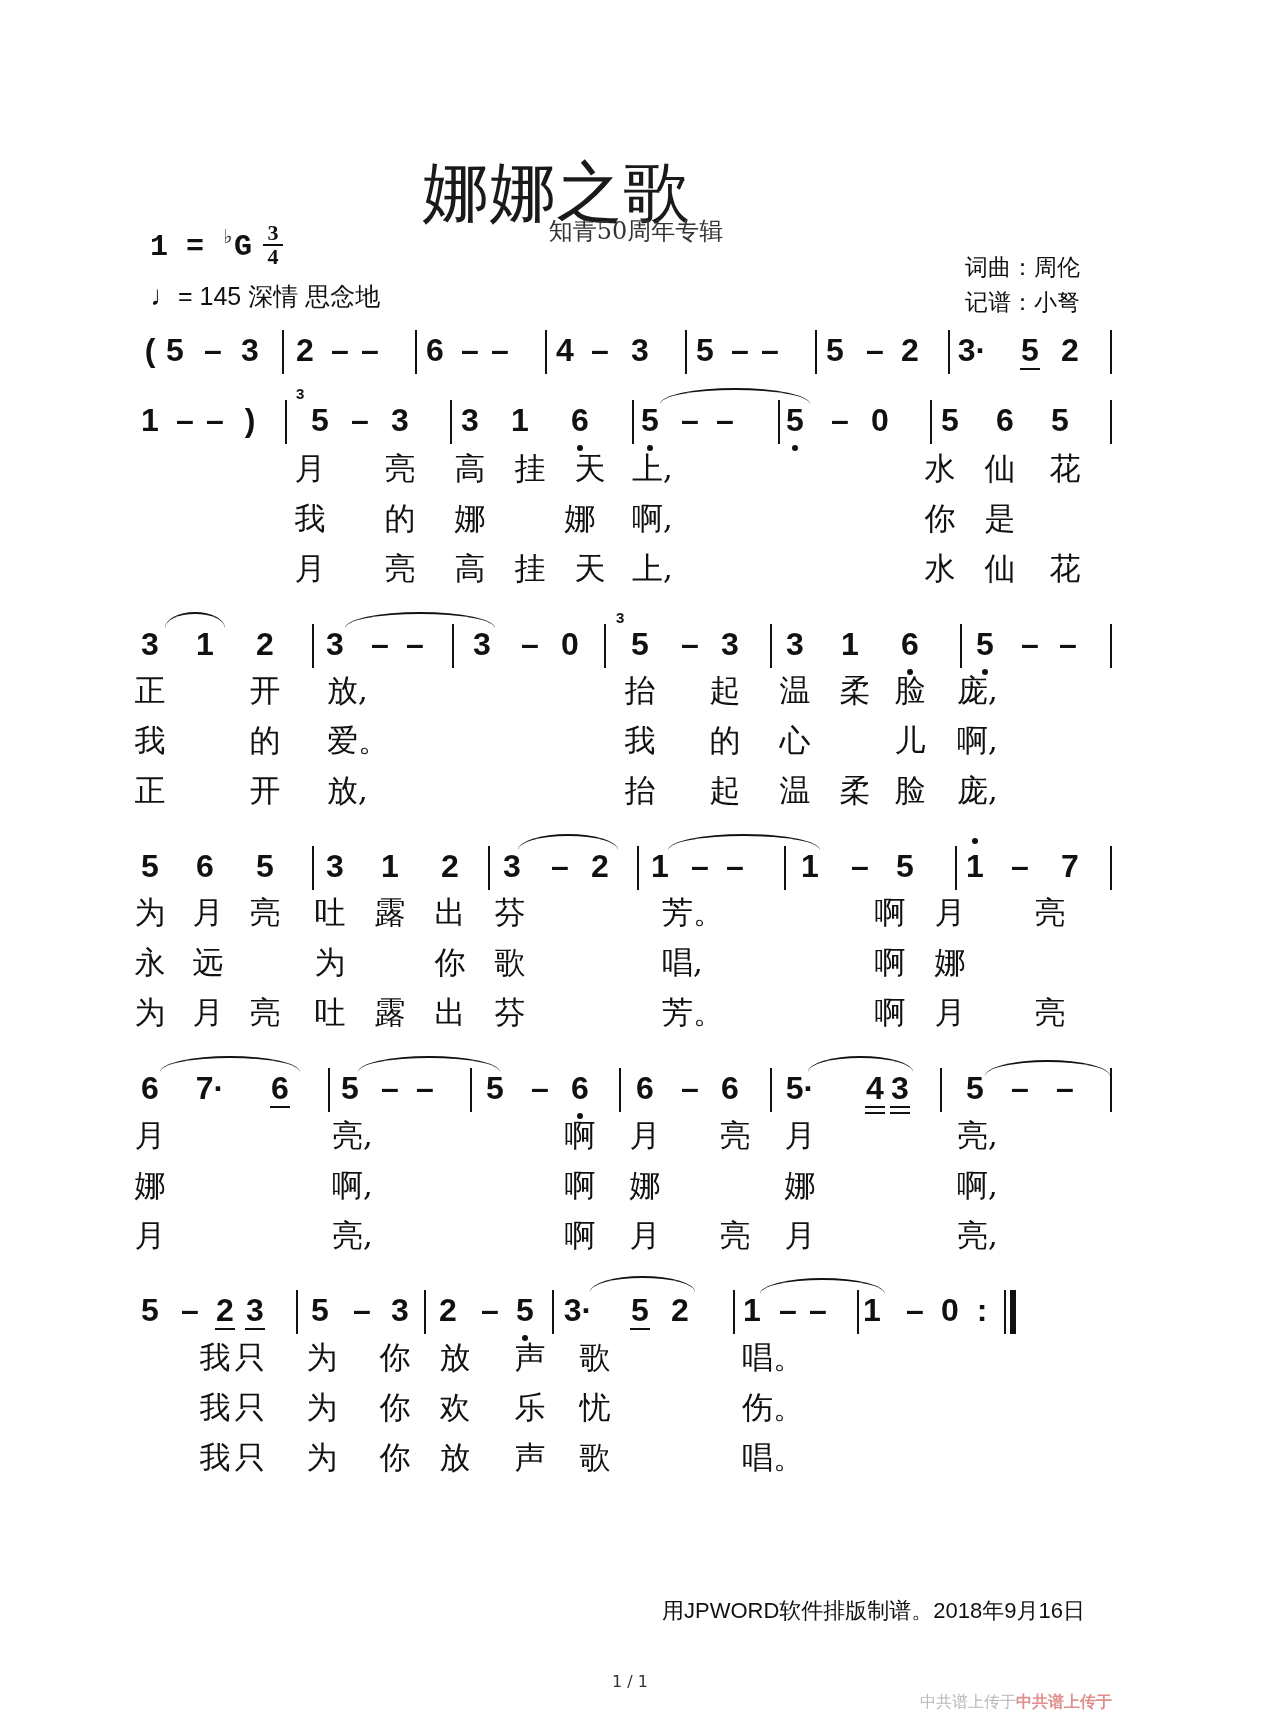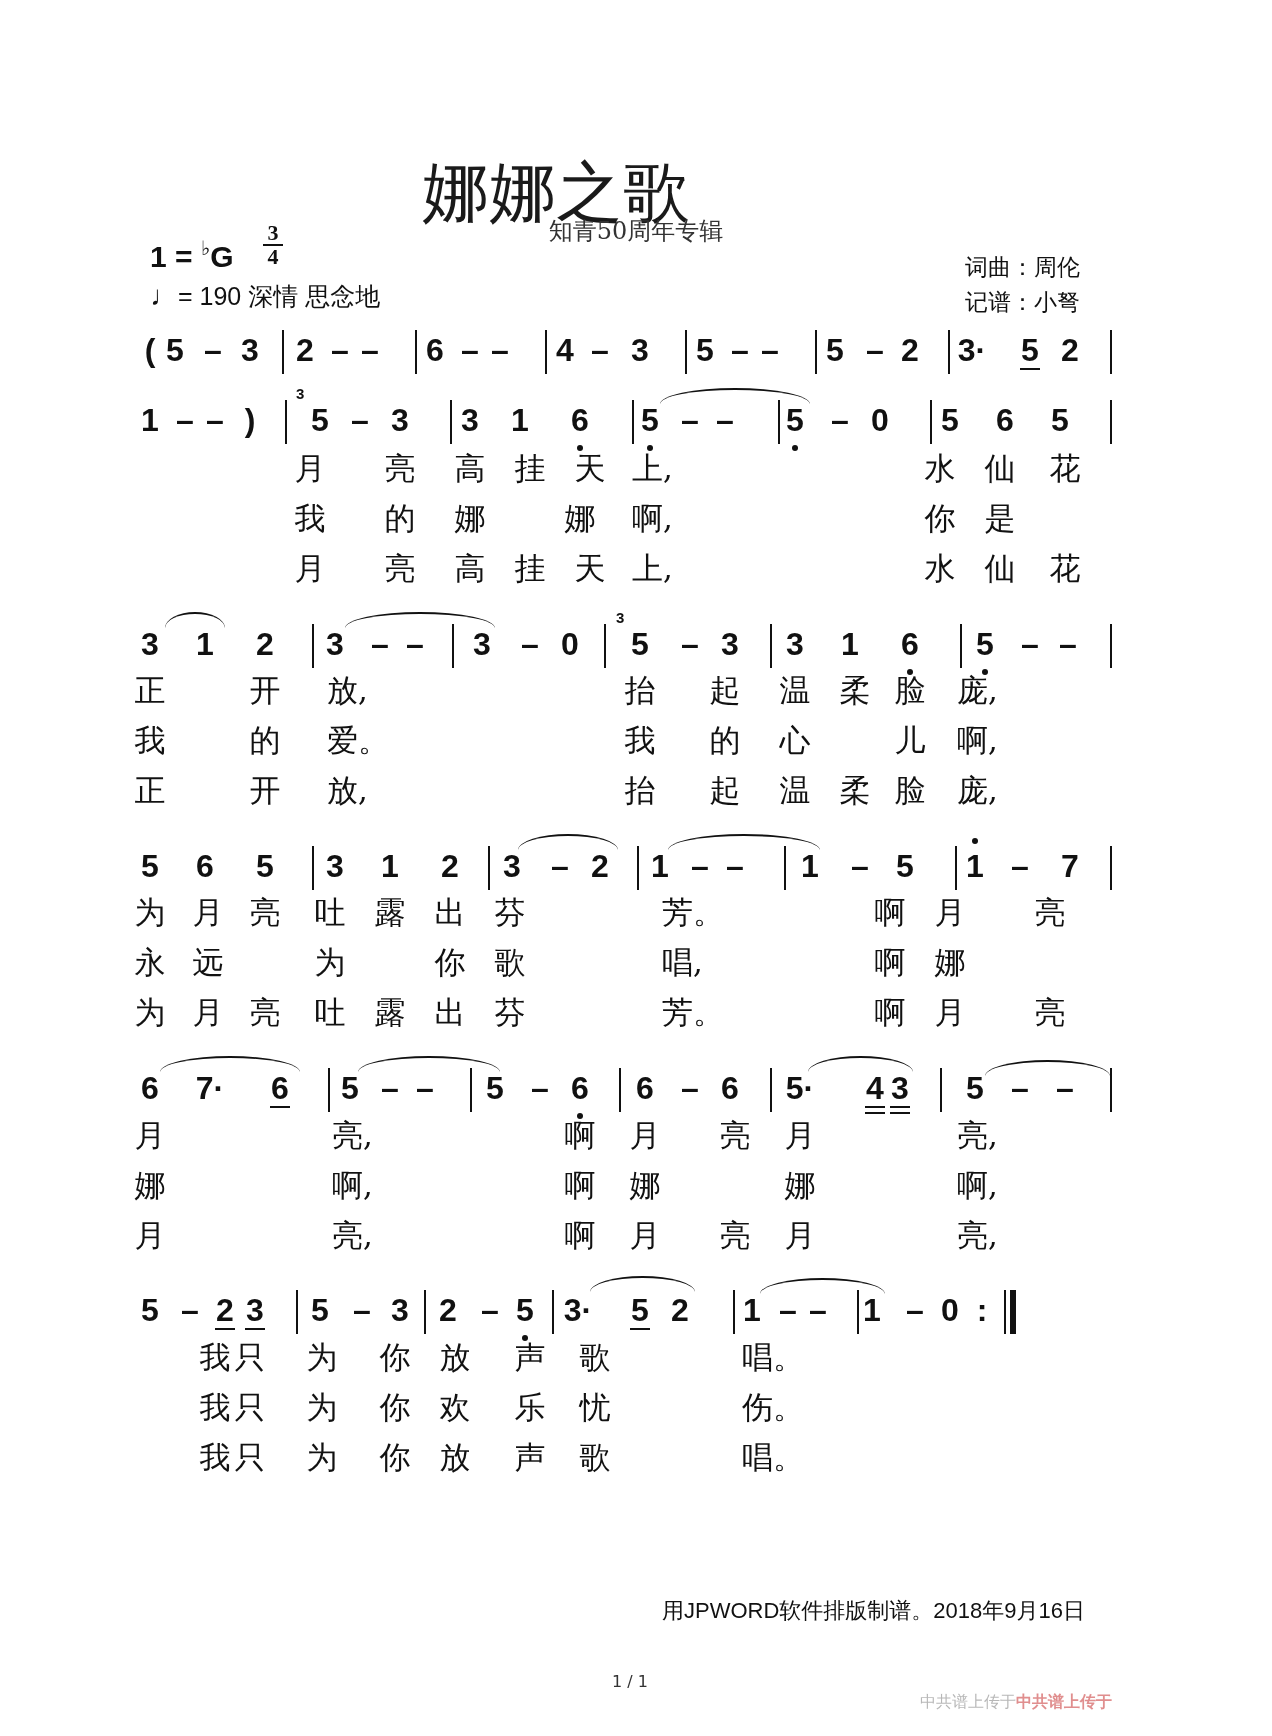--- a/index.html
+++ b/index.html
@@ -3,21 +3,21 @@
 <meta charset="utf-8">
 <style>
   html, body { margin: 0; padding: 0; background: #ffffff; }
   body { width: 1272px; height: 1736px; position: relative; overflow: hidden;
          font-family: "DejaVu Sans", sans-serif; color: #111; }
   .abs { position: absolute; }
   .title { left: 0; width: 1113px; top: 148px; text-align: center;
            font-family: "DejaVu Sans", sans-serif; font-size: 66px; color: #1a1a1a; letter-spacing: 1px; }
   .subtitle { left: 0; width: 1272px; top: 215px; text-align: center;
               font-family: "DejaVu Serif", serif; font-size: 24px; color: #333; }
-  .key { left: 150px; top: 236px; font-family: Liberation Sans, sans-serif; font-weight: bold; font-size: 30px; }
+  .key { left: 150px; top: 224px; font-family: Liberation Mono, monospace; font-weight: bold; font-size: 30px; }
   .key .flat { font-size: 20px; vertical-align: 12px; font-weight: normal; }
   .timesig { left: 260px; top: 222px; width: 26px; text-align: center;
              font-family: "Liberation Serif", serif; font-weight: bold; font-size: 22px; line-height: 22px; }
   .tempo { left: 150px; top: 280px; font-size: 25px; font-family: "Liberation Sans", sans-serif; }
   .credits { left: 965px; top: 250px; font-family: "DejaVu Serif", serif; font-size: 23px; line-height: 35px; }
 
   .row { position: absolute; left: 0; width: 1272px; }
   .notes { position: absolute; height: 44px; font-family: "Liberation Sans", sans-serif;
            font-weight: bold; font-size: 32px; line-height: 44px; top: 0; }
   .slot { position: absolute; top: 0; width: 36px; text-align: center; }
@@ -41,21 +41,21 @@
 
 <div class="abs title">娜娜之歌</div>
 <div class="abs subtitle">知青50周年专辑</div>
 
 <div class="abs key"><span>1 = </span><span class="flat">♭</span><span>G</span></div>
 <div class="abs timesig">
   <div>3</div>
   <div style="border-top:2px solid #111;margin:0 3px;"></div>
   <div>4</div>
 </div>
-<div class="abs tempo"><span style="font-size:28px;">♩</span><span>= 190 深情 思念地</span></div>
+<div class="abs tempo"><span style="font-size:28px;">♩</span><span>= 145 深情 思念地</span></div>
 
 <div class="abs credits">
   <div>词曲：周伦</div>
   <div>记谱：小弩</div>
 </div>
 
 <div id="score">
     <div class="row" style="top: 328px;">
       <div class="notes" style="left: 0px; width: 1272px;">
         <div class="slot" style="left: 132px;"><span>(</span></div>

